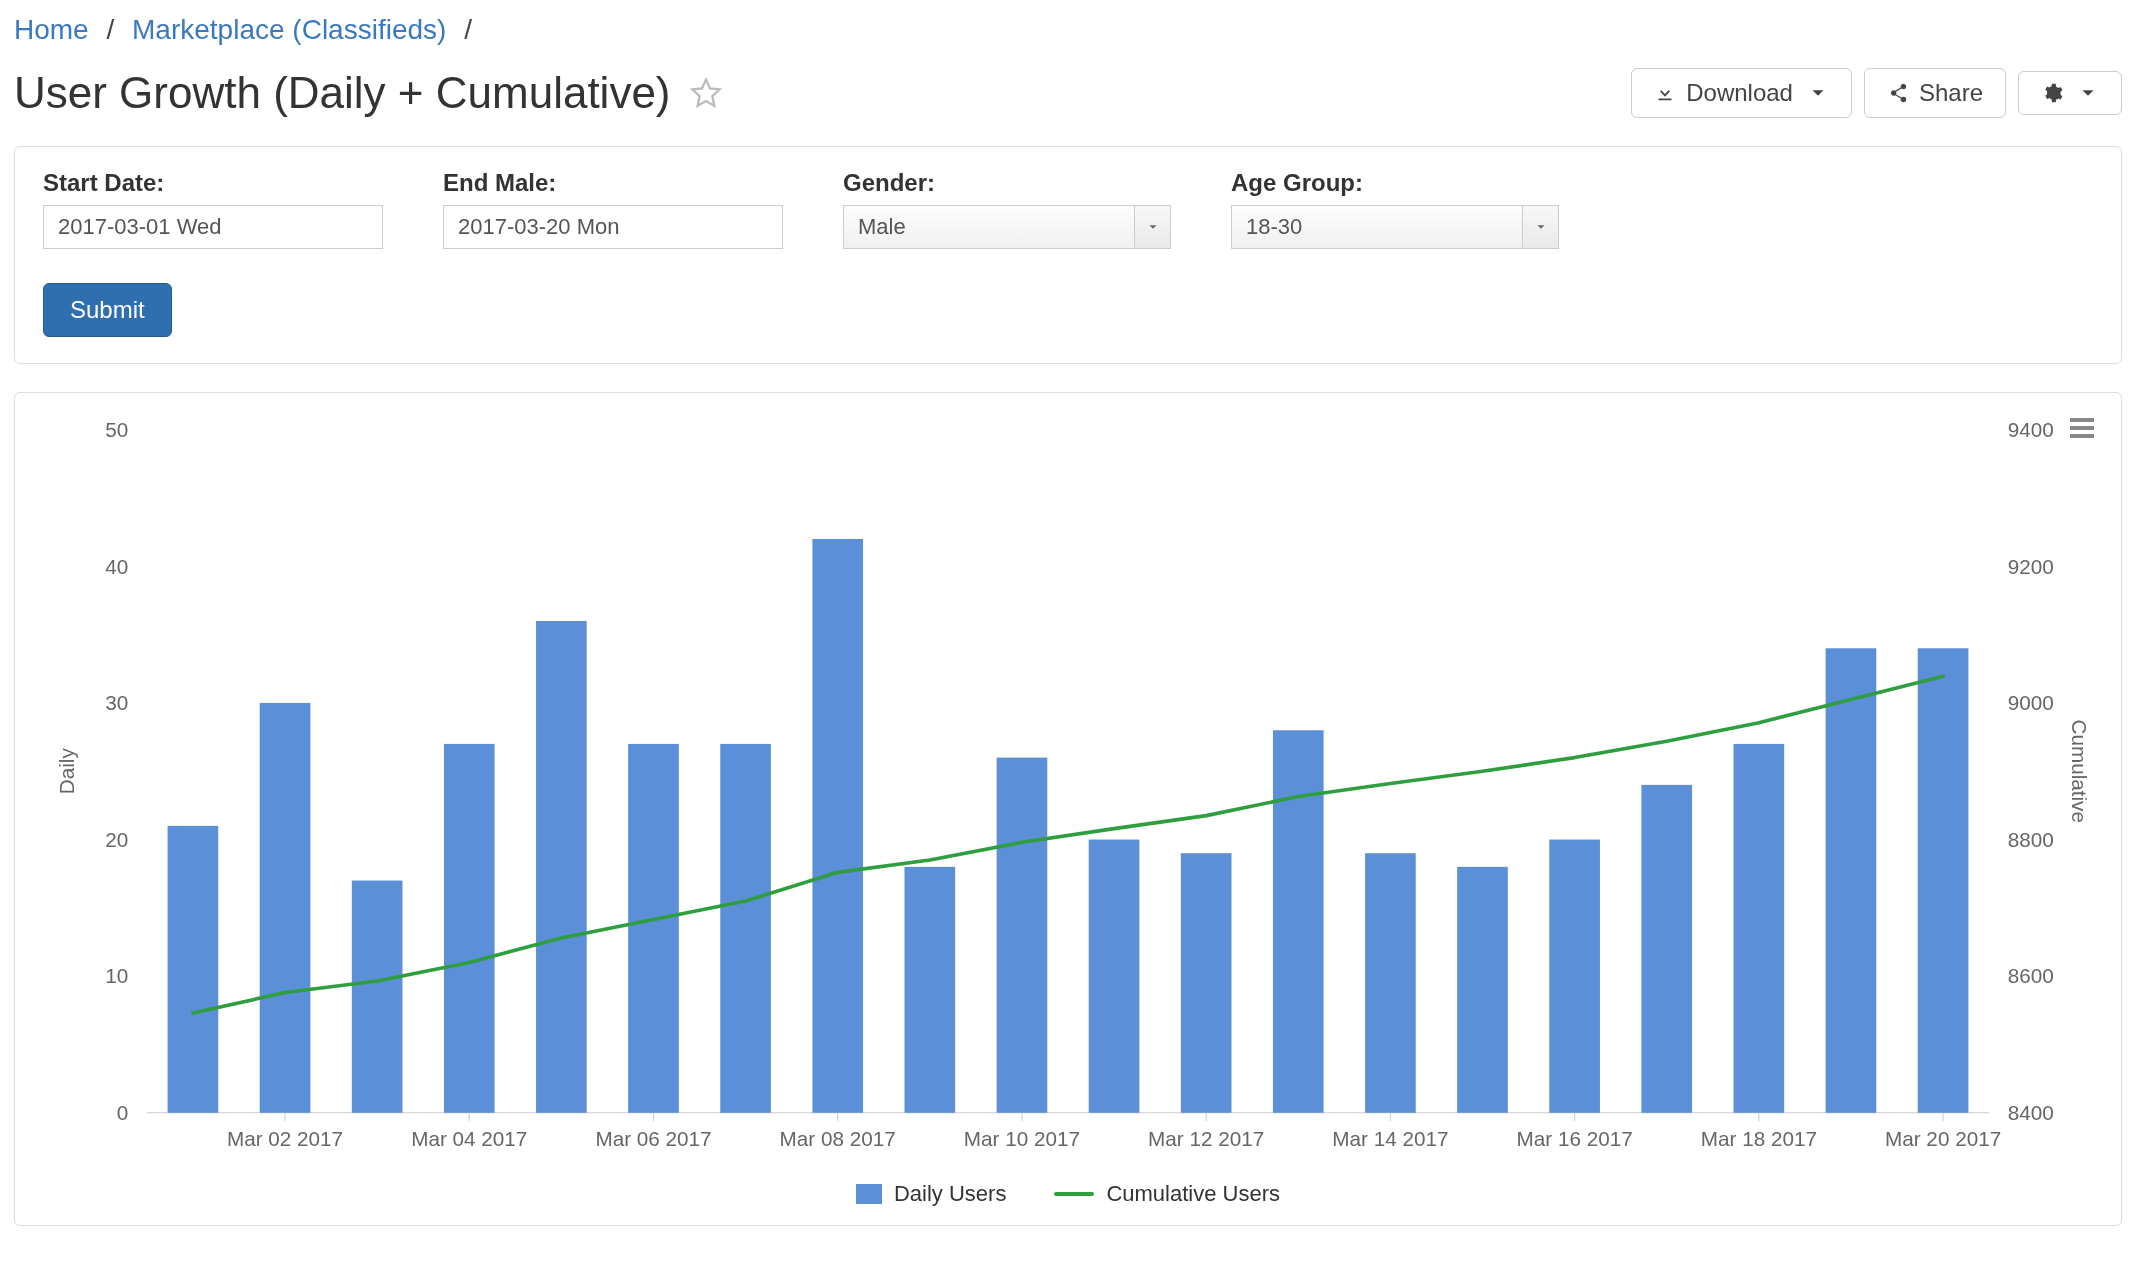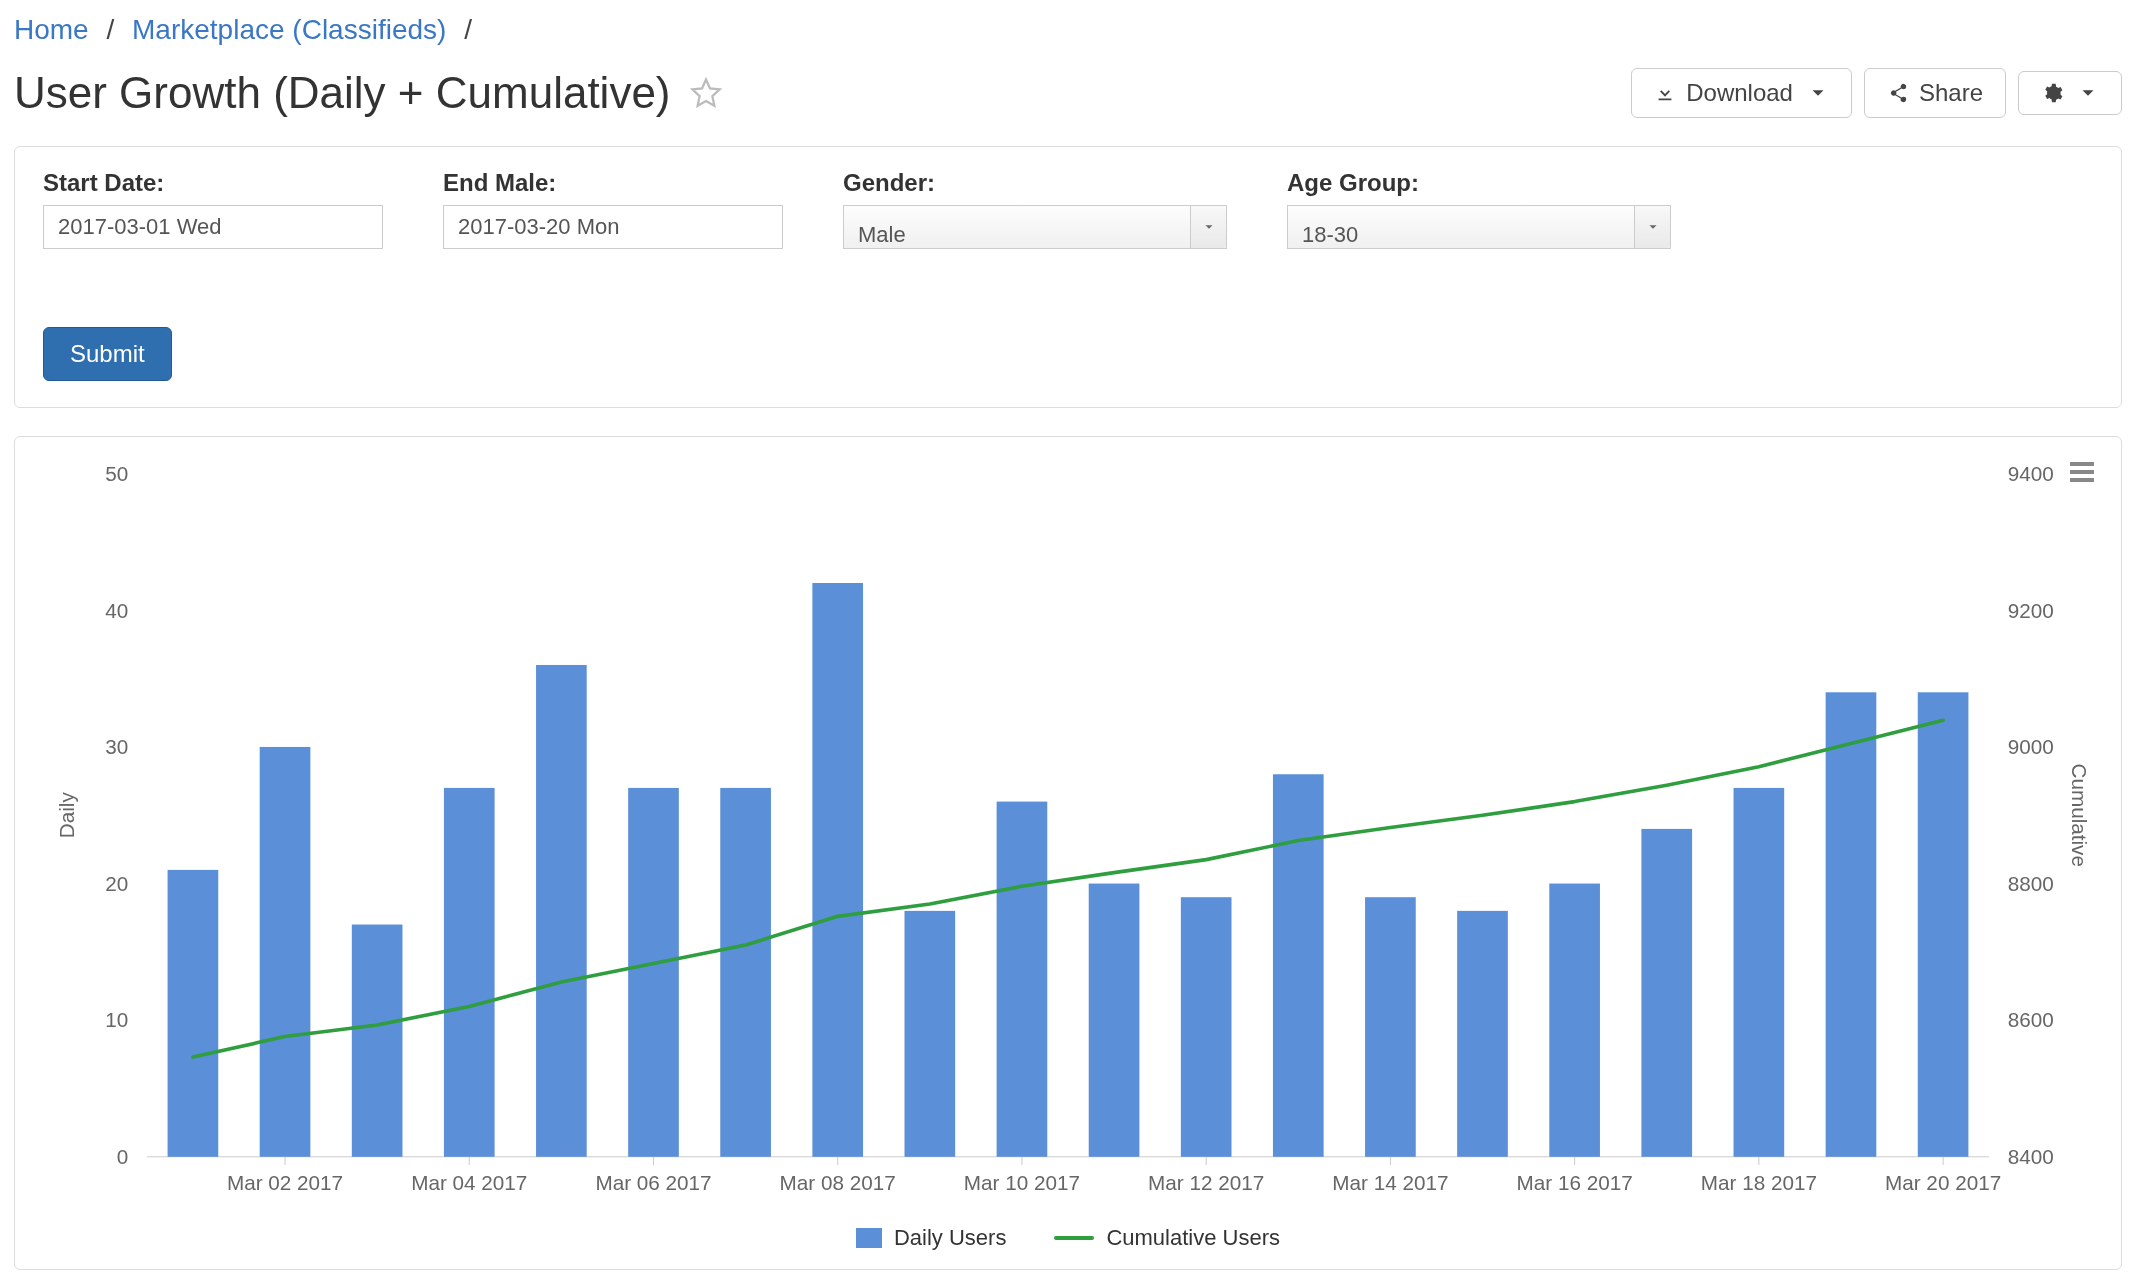--- a/index.html
+++ b/index.html
@@ -70,44 +70,42 @@
     border:1px solid #ccc;
     border-radius:0;
     padding: 0 14px;
     font-size:22px;
     color:#555;
     background:#fff;
     display:flex; align-items:center;
   }
   .text-input { width: 340px; }
   .select {
-    width: 384px;
+    width: 328px;
     position:relative;
     background: linear-gradient(#fdfdfd,#f0f0f0);
     padding-right: 44px;
-    align-items: flex-end;
   }
   .select .select-arrow {
     position:absolute; right:0; top:0; bottom:0; width:36px;
     border-left:1px solid #ccc;
     display:flex; align-items:center; justify-content:center;
     background: linear-gradient(#f8f8f8,#e9e9e9);
     border-top-right-radius:4px; border-bottom-right-radius:4px;
   }
   .select .select-arrow svg { width:14px; height:14px; fill:#666;}
   .submit-row { margin-top:34px; }
   .btn-primary {
     background: var(--btn-primary);
     color:#fff;
     border:1px solid var(--btn-primary-border);
     border-radius:6px;
     padding:12px 26px;
     font-size:24px;
     cursor:pointer;
-    margin-top:44px;
   }
   .chart-panel { margin-top: 28px; padding: 16px 18px 18px 18px; }
   .chart-wrap { position:relative; }
   .chart-menu { position:absolute; top:6px; right:6px; z-index:5; cursor:pointer;}
   .chart-menu svg { width:30px; height:26px; stroke:#888; stroke-width:4; }
   svg.chart { display:block; width:100%; }
   .tick-label { font-size:20px; fill:#666; }
   .axis-title { font-size:20px; fill:#666; }
   .legend { display:flex; justify-content:center; gap:48px; margin-top: 6px; font-size:22px; color:#333;}
   .legend-item { display:flex; align-items:center; gap:12px;}

